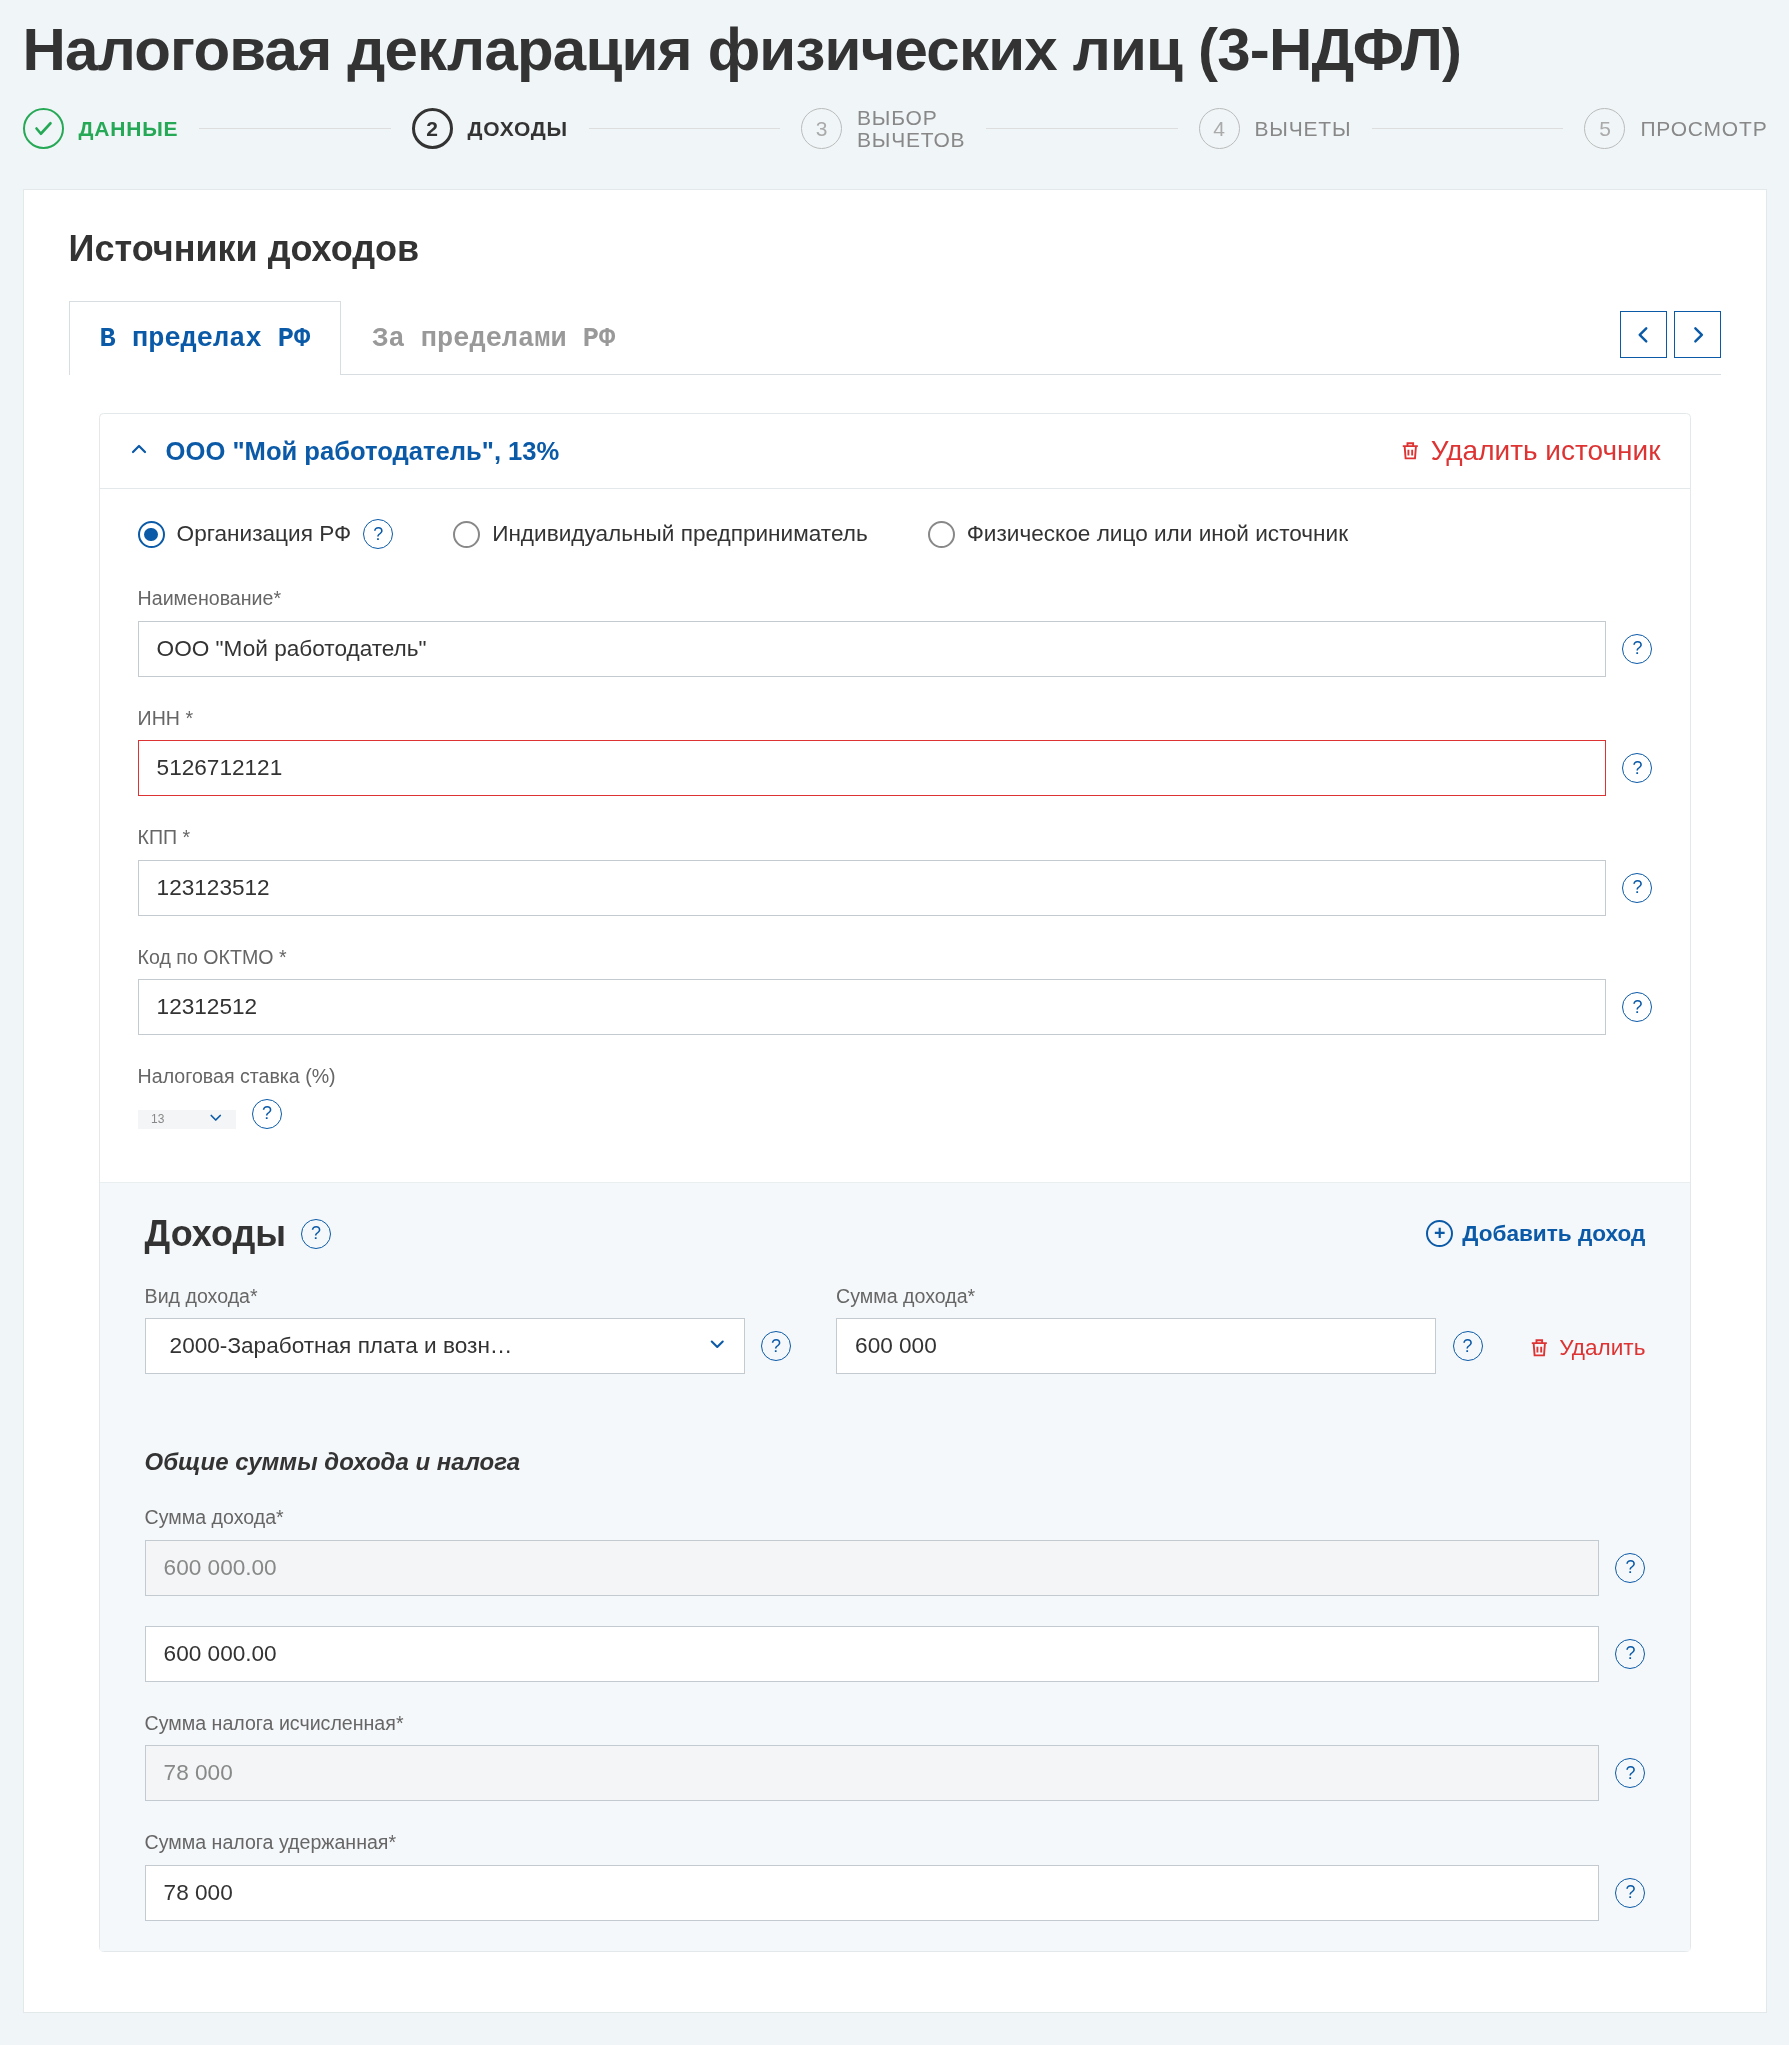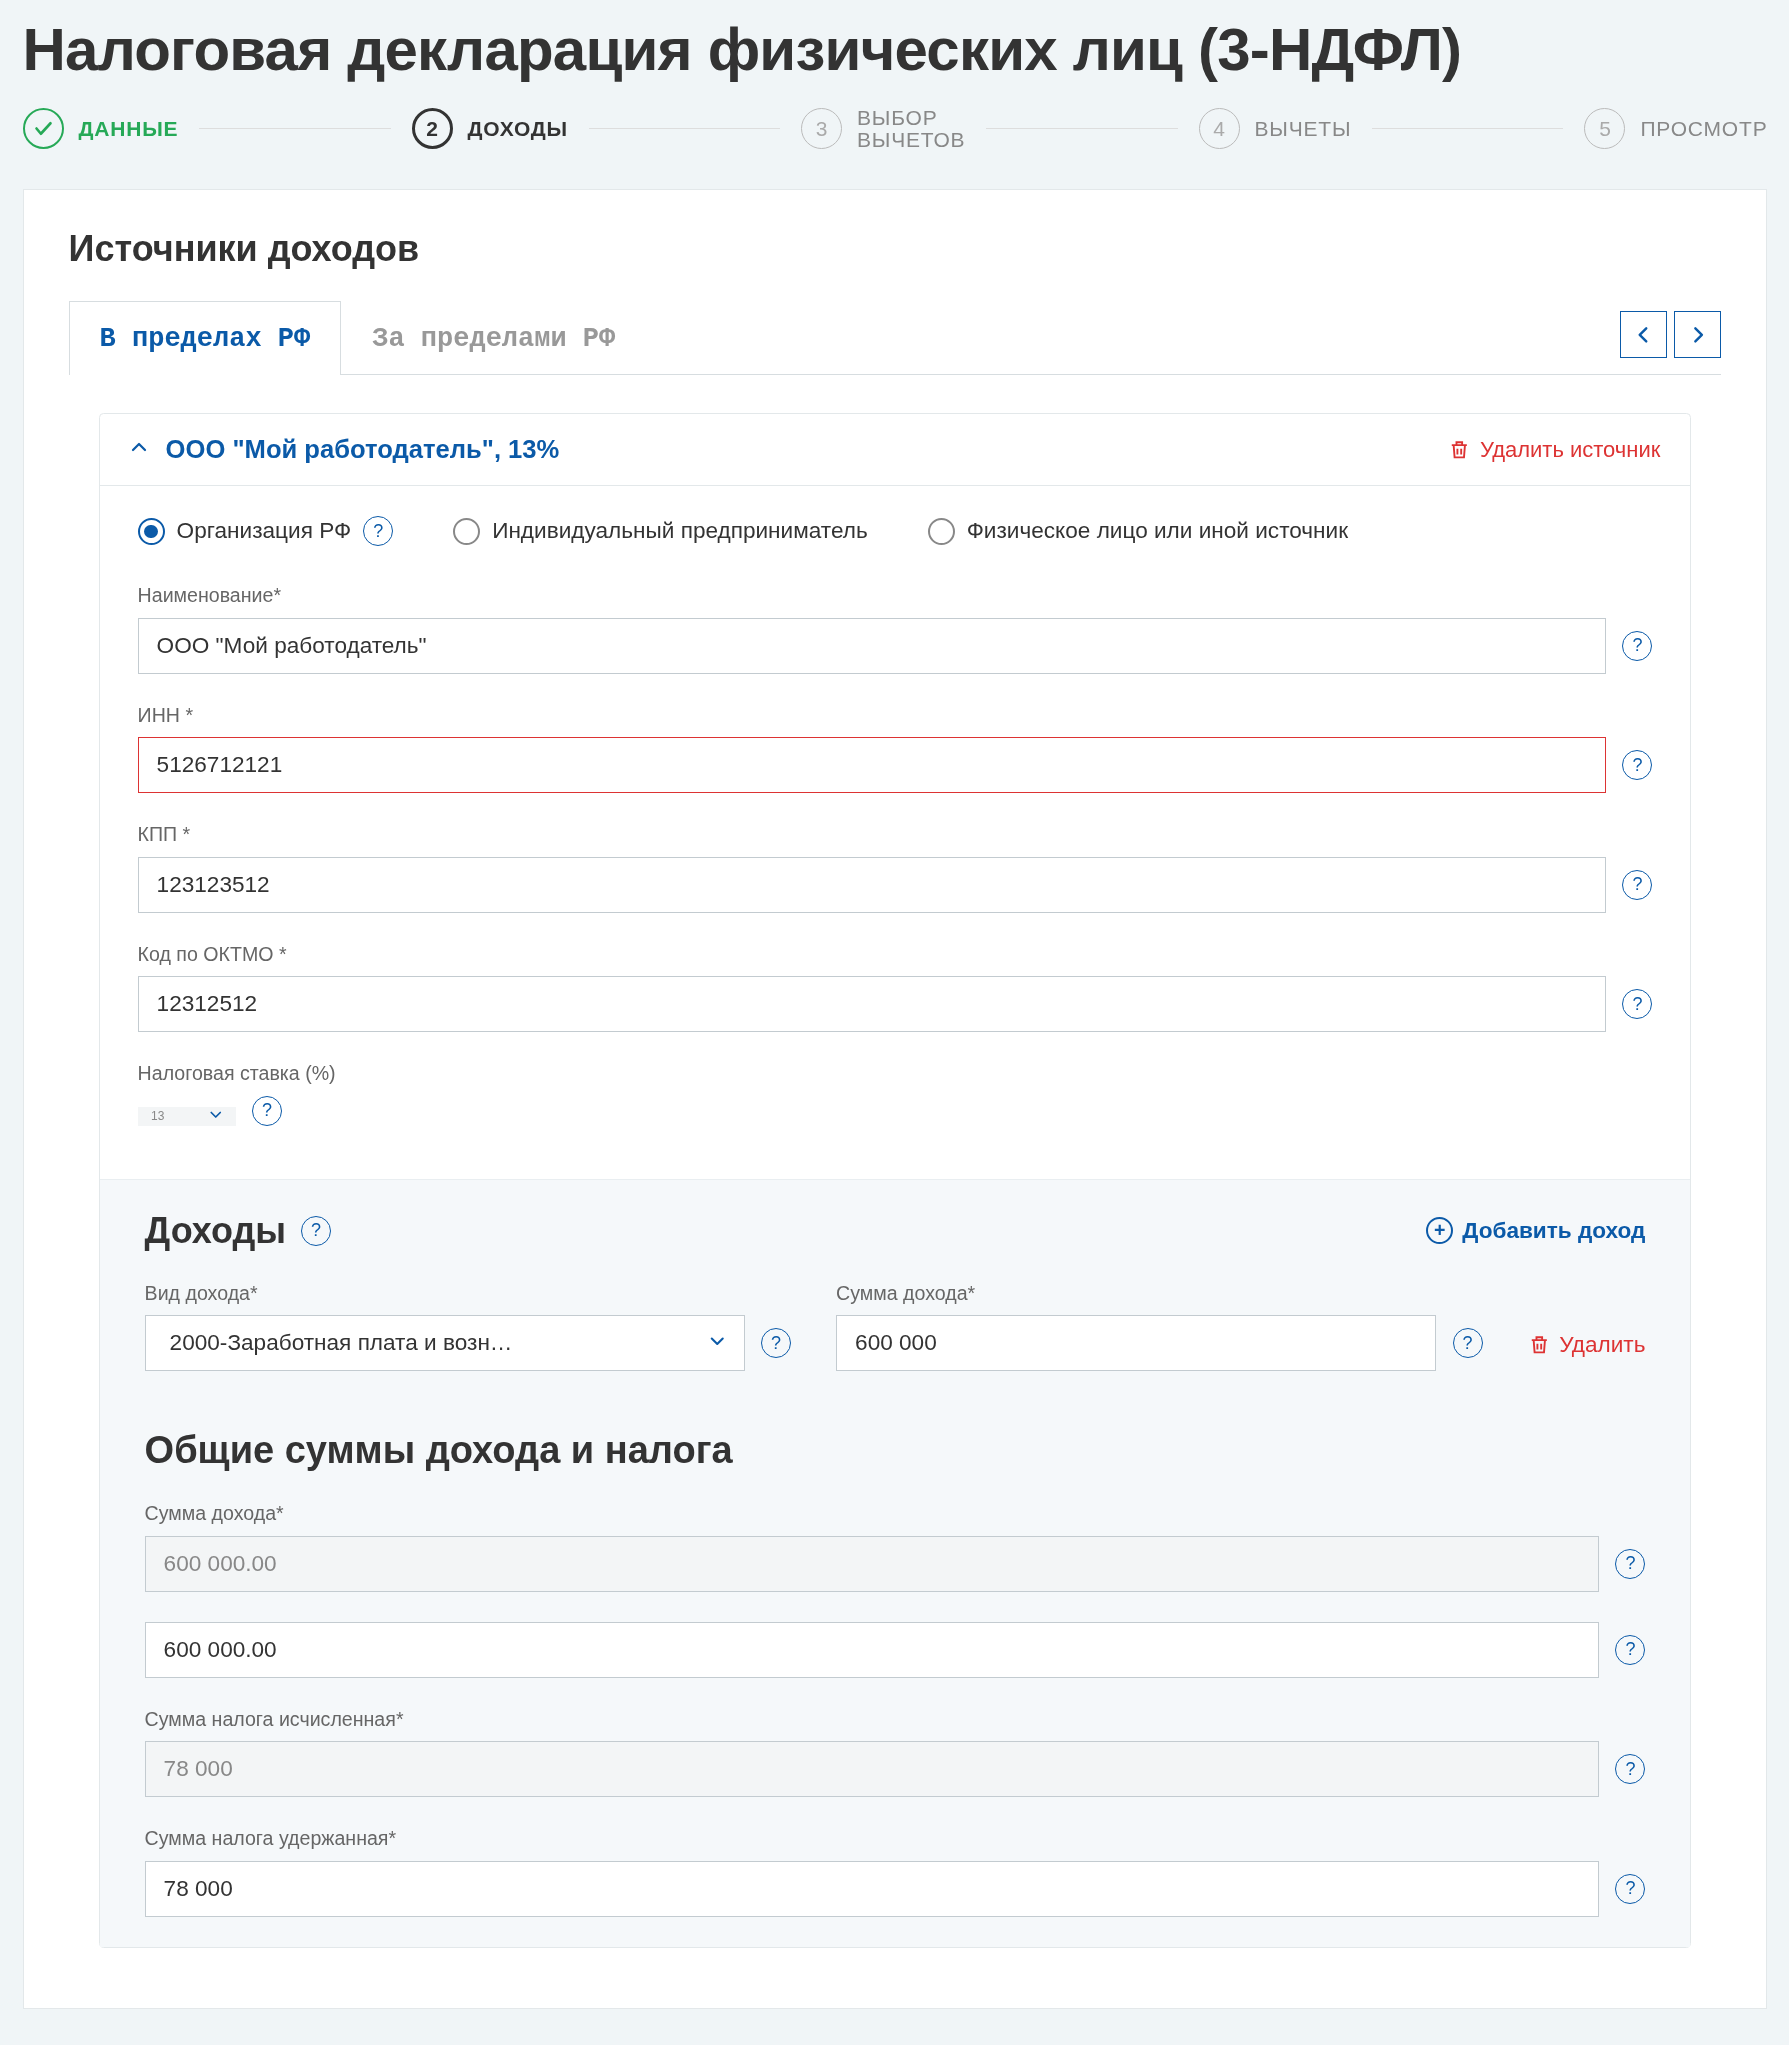--- a/index.html
+++ b/index.html
@@ -60,21 +60,21 @@
   .source-panel {
     margin: 38px 30px 0;
     border: 0.8px solid #e3e8ea; border-radius: 4.5px;
   }
   .source-header {
     display: flex; align-items: center; padding: 21px 30px; gap: 18px;
     border-bottom: 0.8px solid #e3e8ea;
   }
   .chev { color:#0b5aa8; font-size: 18px; cursor:pointer;}
   .source-title { color:#0b5aa8; font-size: 25.6px; font-weight: 700; flex:1;}
-  .delete-link { color:#d33; font-size: 22px; display:flex; align-items:center; gap:9px; cursor:pointer;}
+  .delete-link { color:#d33; font-size: 28px; display:flex; align-items:center; gap:9px; cursor:pointer;}
   .source-body { padding: 30px 38px 0; }
   
   .radio-row { display:flex; gap:60px; align-items:center; margin-bottom: 38px; flex-wrap:wrap;}
   .radio-item { display:flex; align-items:center; gap:12px; font-size: 22.6px; color:#333;}
   .radio {
     width:27px; height:27px; border-radius:50%; border:2.3px solid #888;
     display:inline-flex; align-items:center; justify-content:center; cursor:pointer;
   }
   .radio.checked { border-color:#0b5aa8;}
   .radio.checked::after { content:""; width:13.5px; height:13.5px; background:#0b5aa8; border-radius:50%;}
@@ -102,22 +102,23 @@
   .sub-header { display:flex; align-items:center; gap:15px; margin-bottom: 30px;}
   .sub-header h3 { font-family:"Arial Narrow",Arial; font-stretch:condensed; font-size:36px; font-weight:700;}
   .sub-spacer { flex:1;}
   .add-link { color:#0b5aa8; font-size:22.6px; font-weight:700; display:flex; align-items:center; gap:9px; cursor:pointer;}
   .plus-circ { width:27px; height:27px; border:2.3px solid #0b5aa8; border-radius:50%; display:inline-flex; align-items:center; justify-content:center; font-size:19.6px; line-height:1;}
   .income-row { display:grid; grid-template-columns: 1fr 1fr auto; column-gap: 45px; align-items:end;}
   .select.full { display:flex; align-items:center; justify-content:space-between;padding-left:24px;}
   .select.full span:first-child { white-space:nowrap; overflow:hidden; text-overflow:ellipsis; max-width: calc(100% - 30px);}
   .row-delete { color:#d33; font-size:22.6px; display:flex; align-items:center; gap:9px; cursor:pointer; padding-bottom:13.5px;}
   h3.totals {
-    font-family:"Arial Narrow",Arial; font-stretch:condensed; font-size:38px; font-weight:700;
-    margin: 58px 0 30px;
+    font-family:"Arial Narrow",Arial; font-stretch:condensed; font-size:24px; font-weight:700;
+    margin: 74px 0 30px;
+    font-style: italic;
   }
   .trash-icon { width:22.6px; height:25.6px; display:inline-block; }
   .trash-icon svg { width:100%; height:100%; }
 </style>
 </head>
 <body>
 
 <h1>Налоговая декларация физических лиц (3-НДФЛ)</h1>
 
 <div class="stepper">

